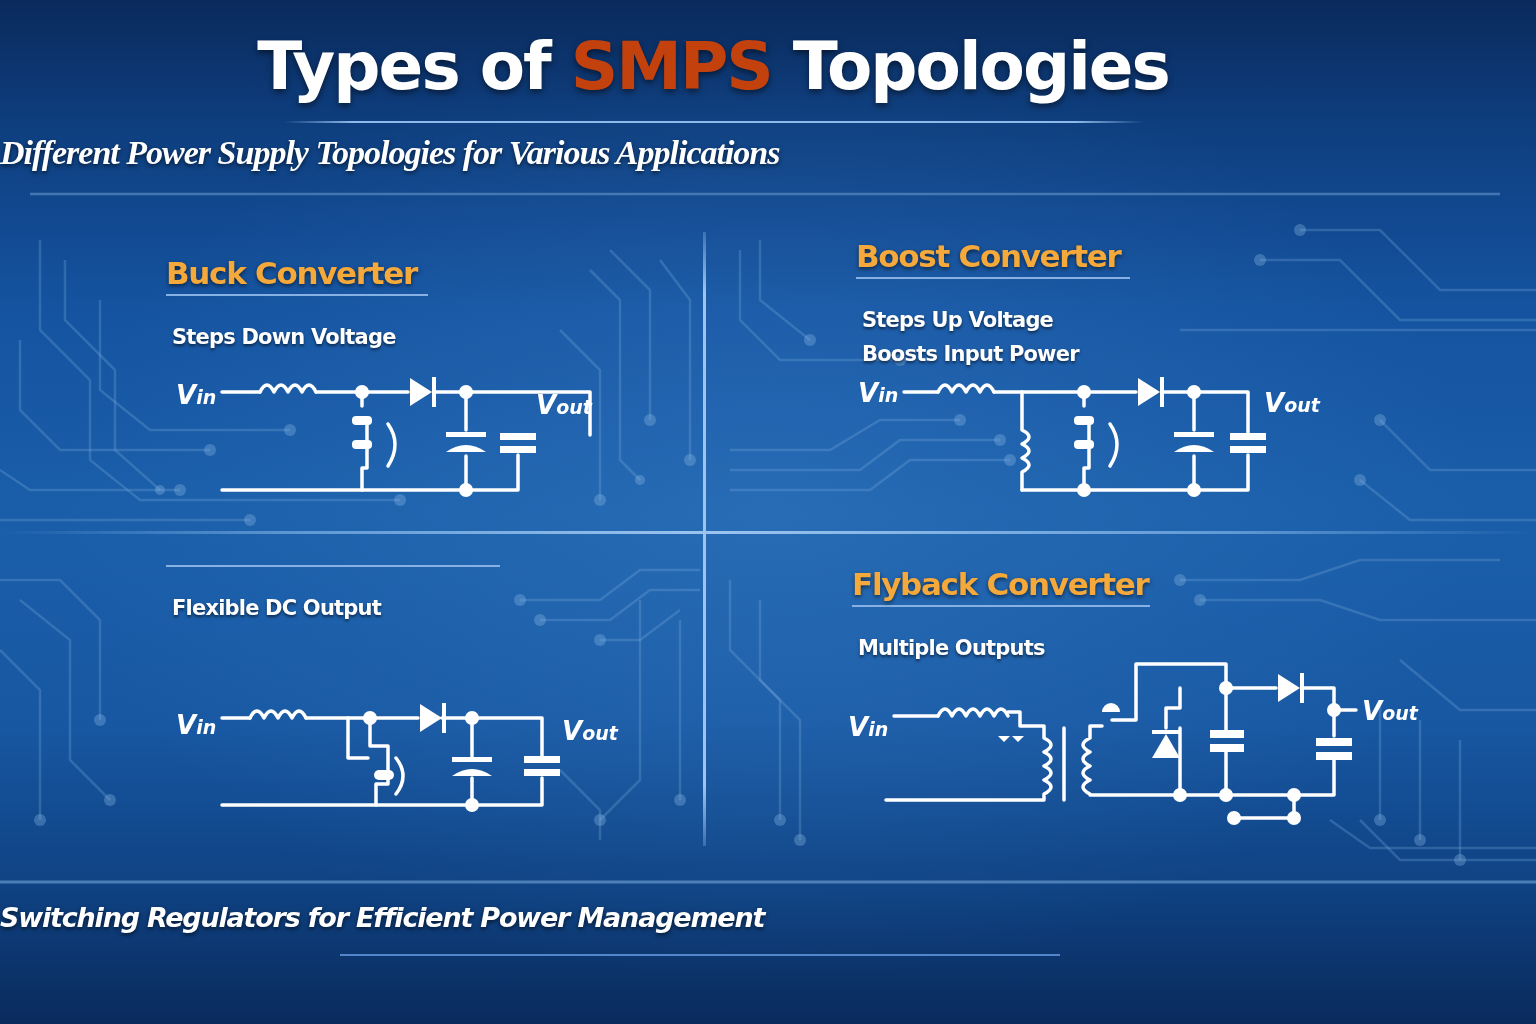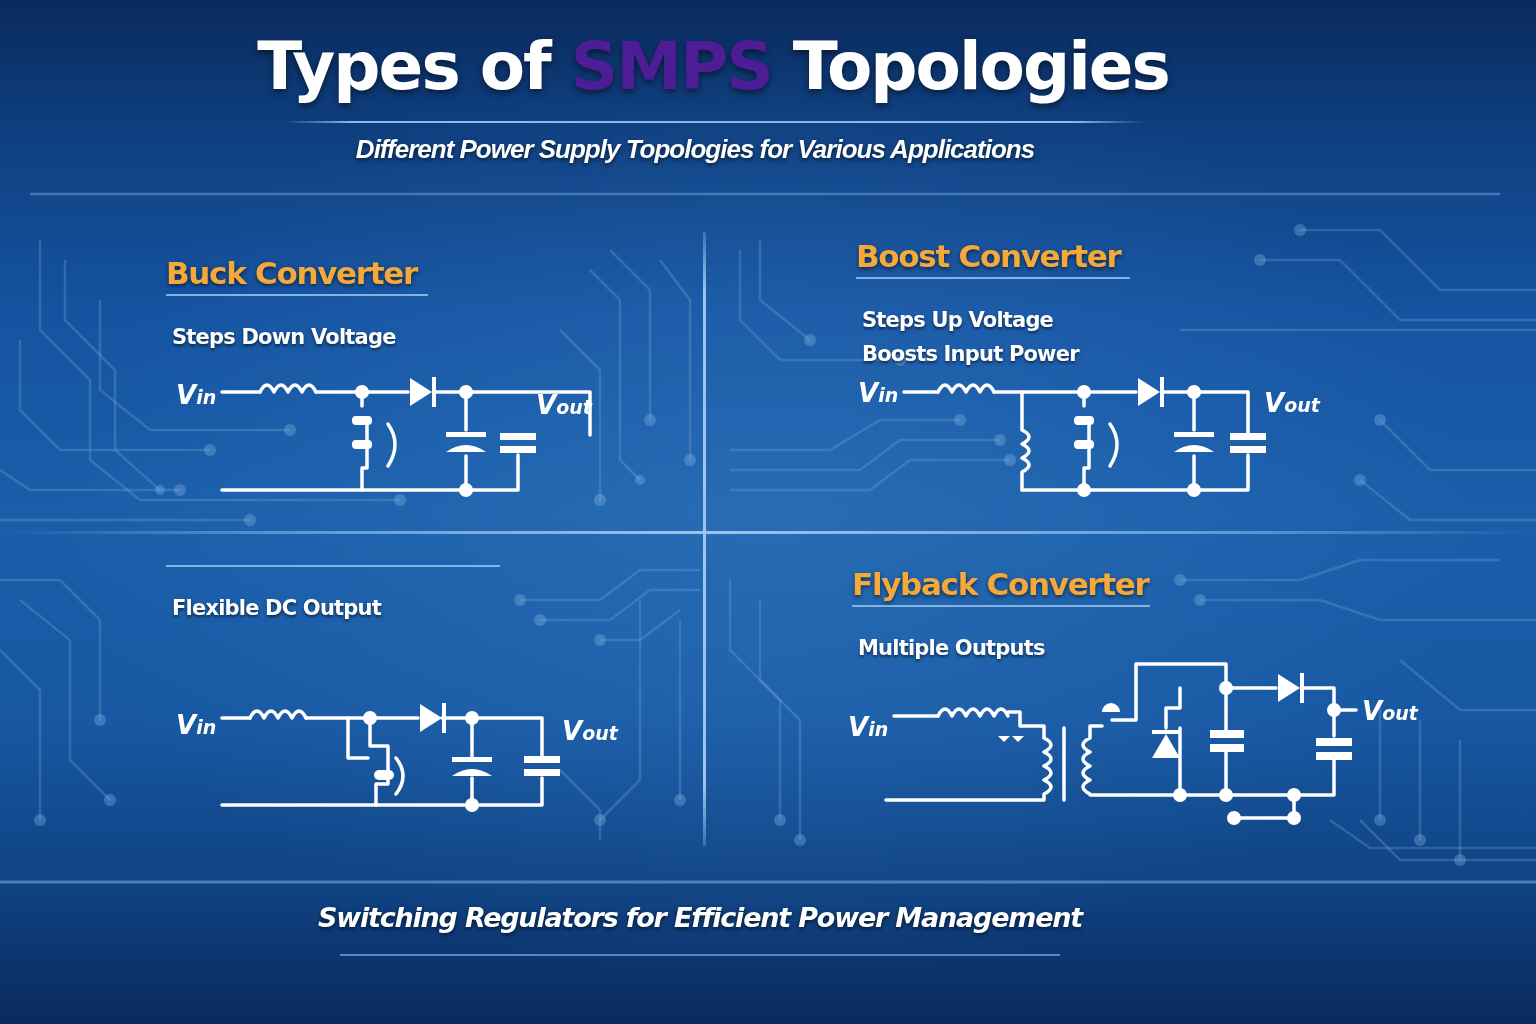--- a/index.html
+++ b/index.html
@@ -16,45 +16,45 @@
     pointer-events: none;
   }
   .traces { position: absolute; inset: 0; pointer-events: none; }
   .title {
     position: absolute; left: 0; width: 1426px; top: 22px;
     text-align: center;
     font-family: "DejaVu Sans", sans-serif; font-weight: bold;
     font-size: 66px; letter-spacing: -2px; line-height: 90px;
     text-shadow: 0 3px 6px rgba(0,0,0,0.5);
   }
-  .title .accent { color: #4c1d95; }
+  .title .accent { color: #c2410c; }
   .rule { position: absolute; height: 3px; background: linear-gradient(90deg, rgba(130,180,235,0.0), #8fb9ea 8%, #8fb9ea 92%, rgba(130,180,235,0.0)); }
   .subtitle {
     position: absolute; left: 0; width: 1390px; top: 134px;
-    text-align: center; font-weight: bold; font-size: 26px; letter-spacing: -1px;
-    font-family: Liberation Sans, sans-serif; font-style: italic;
+    font-weight: bold; font-size: 34px; letter-spacing: -1px;
+    font-family: Liberation Serif, serif; font-style: italic;
     text-shadow: 0 2px 4px rgba(0,0,0,0.6);
   }
   .divider-v { position: absolute; left: 703px; top: 232px; width: 3px; height: 614px; background: linear-gradient(180deg, rgba(140,190,240,0.3), #9cc4ee 10%, #9cc4ee 90%, rgba(140,190,240,0.3)); }
   .divider-h { position: absolute; left: 0; top: 531px; width: 1536px; height: 3px; background: linear-gradient(90deg, rgba(140,190,240,0.0), rgba(140,190,240,0.6) 20%, #9cc4ee 46%, rgba(140,190,240,0.6) 80%, rgba(140,190,240,0.0)); }
   .panel { position: absolute; }
   .panel-title {
     font-weight: bold; font-size: 31px; letter-spacing: -1.3px; color: #f5a93a;
     text-shadow: 0 2px 4px rgba(0,0,0,0.55); line-height: 40px; white-space: nowrap;
   }
   .panel-rule { height: 2px; background: #86b1e2; margin-top: 1px; }
   .panel-desc {
     font-weight: bold; font-size: 21px; letter-spacing: -0.8px; line-height: 34px; margin-top: 24px; padding-left: 6px;
     text-shadow: 0 2px 3px rgba(0,0,0,0.55); white-space: nowrap;
   }
   .circuit { position: absolute; overflow: visible; }
   .lbl { font-family: "DejaVu Sans", sans-serif; font-weight: bold; font-style: italic; fill: #fff; }
   .footer {
     position: absolute; left: 0; width: 1400px; top: 902px;
-    text-align: center; font-weight: bold; font-style: italic; font-size: 27px; letter-spacing: -1.2px;
+    text-align: left; font-weight: bold; font-style: italic; font-size: 27px; letter-spacing: -1.2px;
     text-shadow: 0 2px 4px rgba(0,0,0,0.6);
   }
 </style>
 </head>
 <body>
 
 <div class="bg-glow"></div>
 
 <svg class="traces" width="1536" height="1024" viewBox="0 0 1536 1024">
   <g stroke="#7fb0e0" stroke-opacity="0.28" stroke-width="2.5" fill="none">

